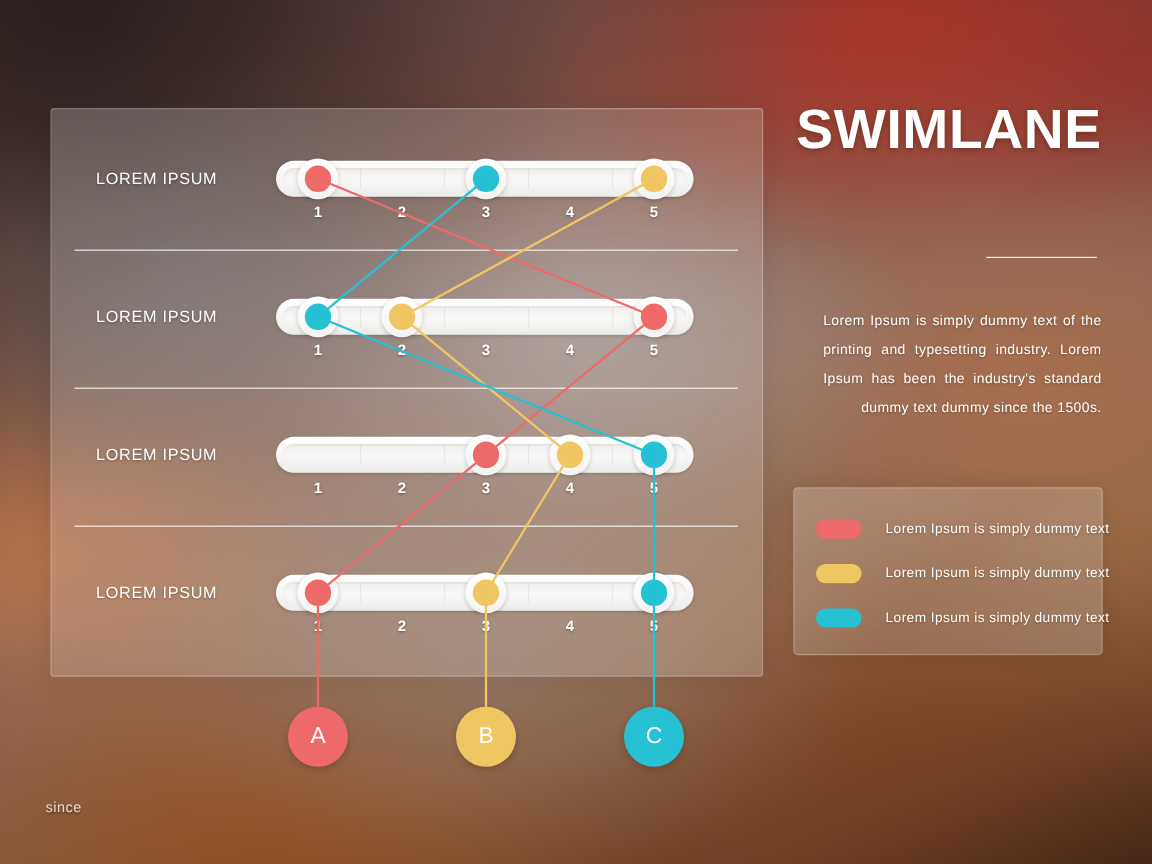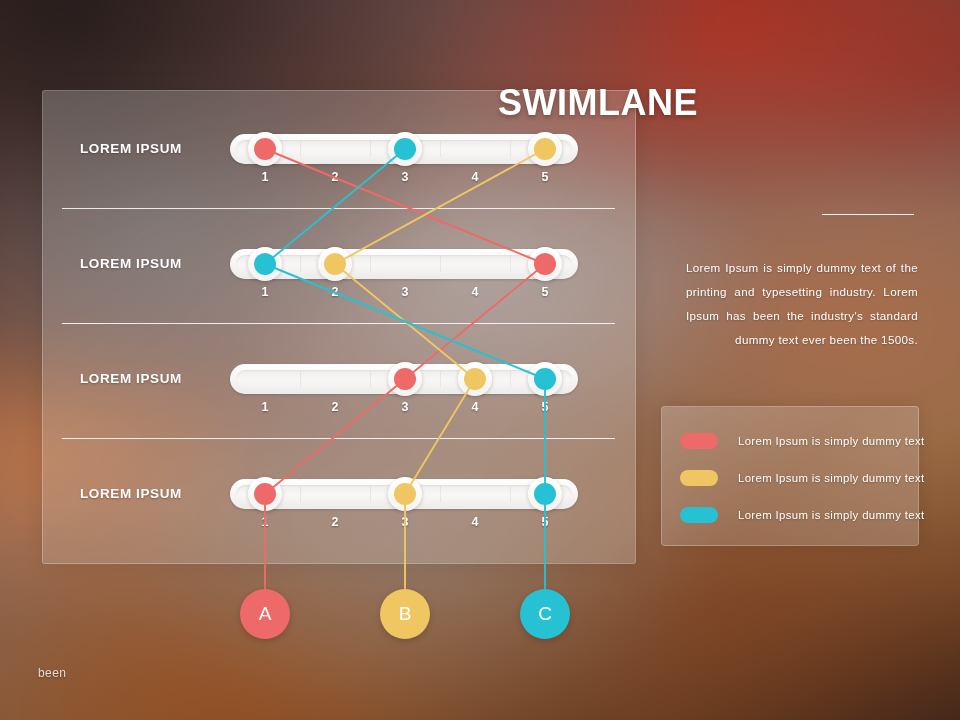--- a/index.html
+++ b/index.html
@@ -41,21 +41,21 @@
     background:linear-gradient(135deg,rgba(235,232,230,0.26) 0%,rgba(225,220,218,0.20) 45%,rgba(240,236,232,0.24) 100%);
     border:1px solid rgba(255,255,255,0.22);
     border-radius:3px;
     box-shadow:0 0 22px rgba(0,0,0,0.10);
   }
 
   
   .lane{position:absolute;left:0;width:960px;height:60px;}
   .lane-label{
     position:absolute;left:80px;width:170px;
-    color:#ffffff;font-size:13.5px;letter-spacing:0.6px;font-weight:700;
+    color:#ffffff;font-size:13.5px;letter-spacing:0.6px;font-weight:400;
     text-shadow:0 1px 2px rgba(0,0,0,0.30);
     white-space:nowrap;
   }
   .divider{
     position:absolute;left:62px;width:553px;height:1px;
     background:rgba(255,255,255,0.85);
   }
 
   
   .track{
@@ -97,22 +97,22 @@
   .endpoint{
     position:absolute;width:50px;height:50px;border-radius:50%;
     display:flex;align-items:center;justify-content:center;
     color:#ffffff;font-size:19px;font-weight:400;
     box-shadow:0 2px 6px rgba(0,0,0,0.18);
   }
 
   
   .title{
     position:absolute;right:42px;top:84px;width:420px;
-    color:#ffffff;
-    font-size:36px;line-height:1.03;font-weight:700;letter-spacing:0.5px;
+    text-align:right;color:#ffffff;
+    font-size:46px;line-height:1.03;font-weight:700;letter-spacing:0.5px;
     text-shadow:0 2px 5px rgba(0,0,0,0.28);
   }
   .title .ln{display:block;}
   .title-rule{
     position:absolute;right:46px;top:214px;width:92px;height:1px;
     background:rgba(255,255,255,0.92);
   }
   .blurb{
     position:absolute;right:42px;top:256px;width:232px;
     text-align:right;color:#ffffff;
@@ -263,34 +263,34 @@
   <div id="endpoint-layer">
       <div class="endpoint" style="left: 240px; top: 589px; background: rgb(238, 106, 104);">A</div>
       <div class="endpoint" style="left: 380px; top: 589px; background: rgb(240, 198, 98);">B</div>
       <div class="endpoint" style="left: 520px; top: 589px; background: rgb(39, 193, 212);">C</div>
     </div>
 
   <div class="title">
     <span class="ln">SWIMLANE</span>
   </div>
   <div class="title-rule"></div>
-  <div class="blurb">Lorem Ipsum is simply dummy text of the printing and typesetting industry. Lorem Ipsum has been the industry's standard dummy text ever been the 1500s.</div>
+  <div class="blurb">Lorem Ipsum is simply dummy text of the printing and typesetting industry. Lorem Ipsum has been the industry's standard dummy text dummy since the 1500s.</div>
 
   <div class="legend">
     <div id="legend-rows">
         <div class="legend-row" style="top: 25px;">
           <span class="legend-pill" style="background: rgb(238, 106, 104);"></span>
           <span class="legend-text">Lorem Ipsum is simply dummy text</span>
         </div>
         <div class="legend-row" style="top: 62px;">
           <span class="legend-pill" style="background: rgb(240, 198, 98);"></span>
           <span class="legend-text">Lorem Ipsum is simply dummy text</span>
         </div>
         <div class="legend-row" style="top: 99px;">
           <span class="legend-pill" style="background: rgb(39, 193, 212);"></span>
           <span class="legend-text">Lorem Ipsum is simply dummy text</span>
         </div>
       </div>
   </div>
 
-  <div class="footer-blog">been</div>
+  <div class="footer-blog">since</div>
 
 </div>
 
 </body></html>

